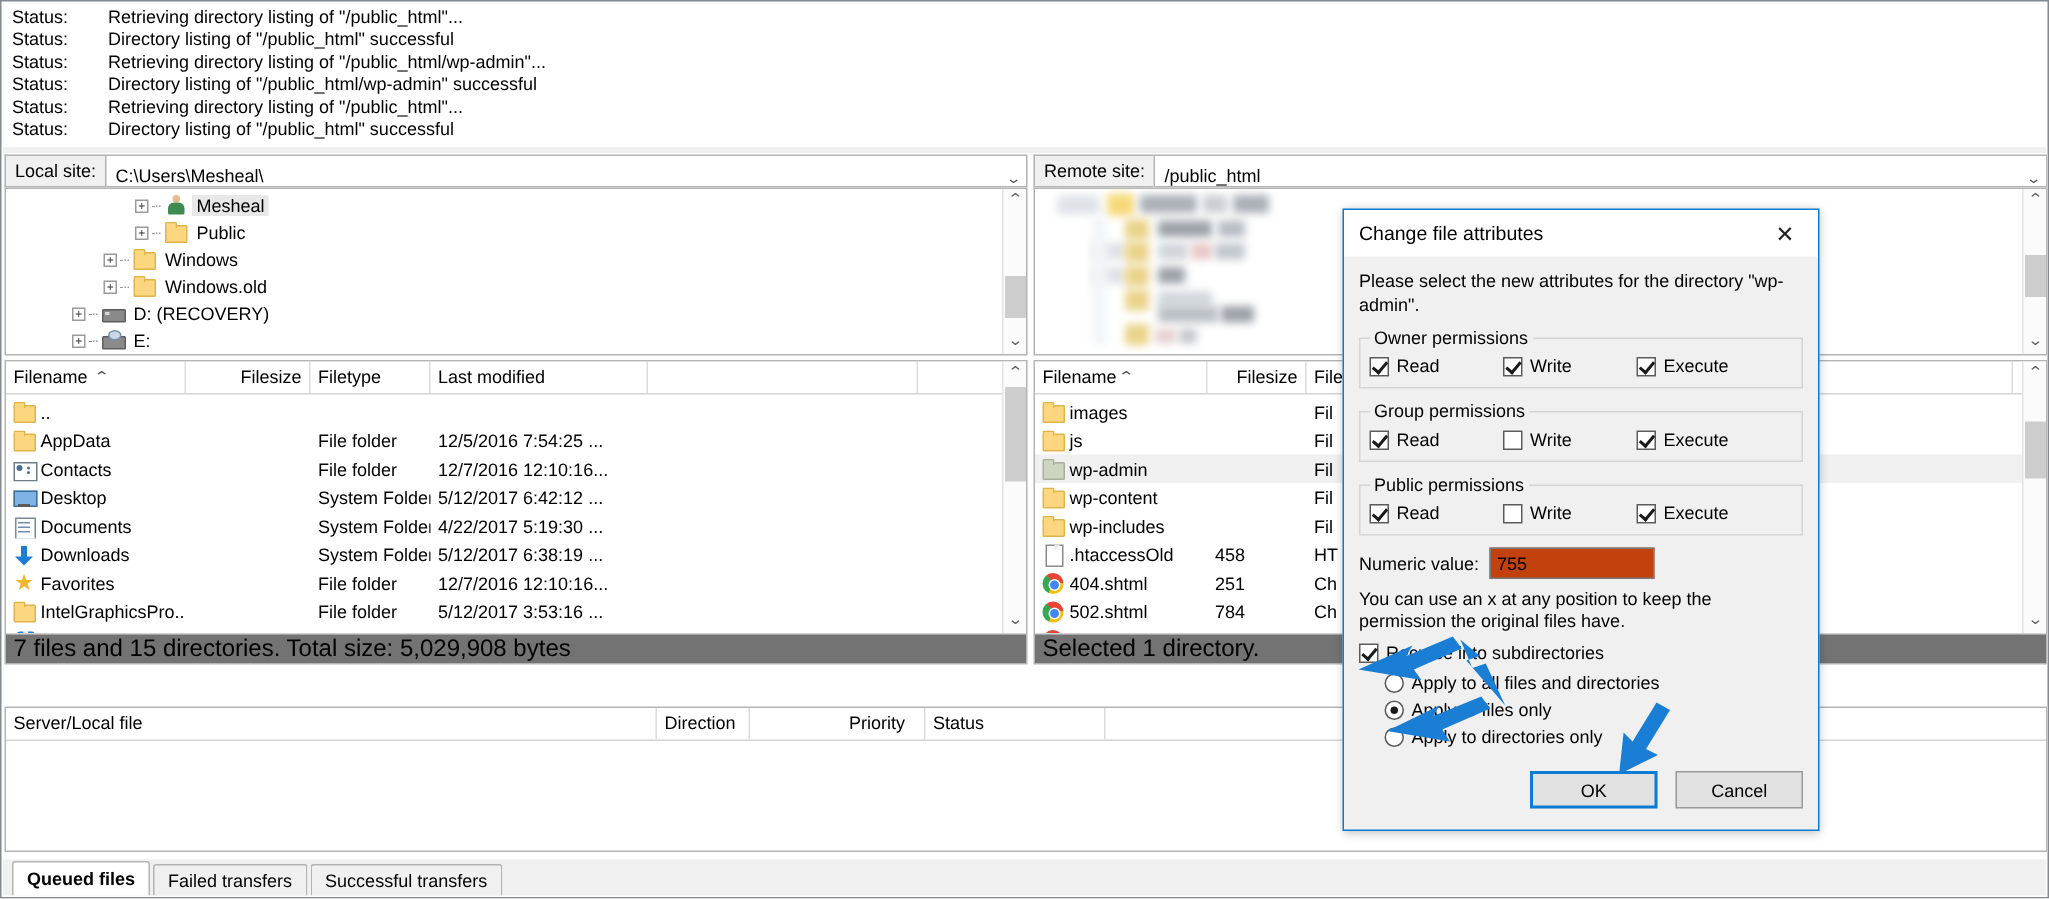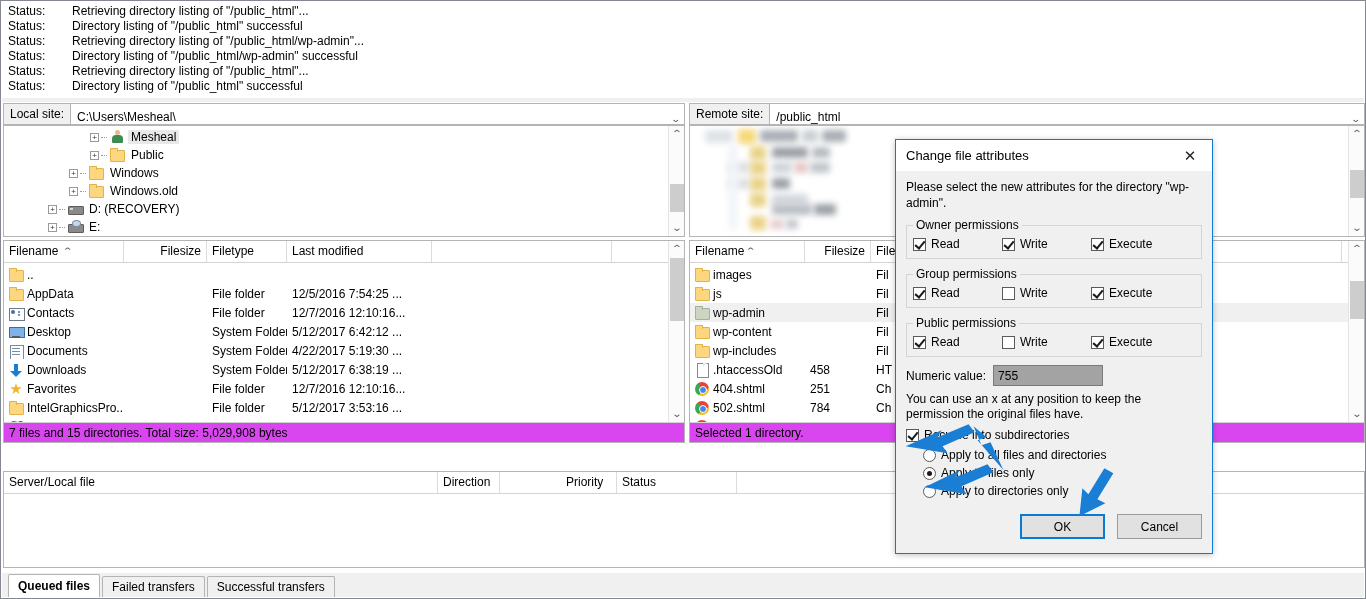--- a/index.html
+++ b/index.html
@@ -162,21 +162,21 @@
     position:absolute; left:50%; top:0px; font-size:9px; color:#555; transform:scaleX(1.5);
   }
   .lrow { display:flex; height:19px; align-items:center; font-size:12px; white-space:nowrap; }
   .lrow.sel { background:#f0f0f0; }
   .lcell { padding:0 5px; overflow:hidden; flex:none; }
   .lcell.rt { }
   .lcell.nm { display:flex; align-items:center; padding-left:4px; }
 
   .statusbar {
     position:absolute; left:0; right:0; bottom:0; height:20px; line-height:20px;
-    background:#d946ef; border-top:1px solid #d4d4d4; padding-left:5px; font-size:12px;
+    background:#737373; border-top:1px solid #d4d4d4; padding-left:5px; font-size:16px;
   }
 
   
   .vsb { position:absolute; top:0; right:0; width:16px; bottom:0; background:#fbfbfb; border-left:1px solid #e4e4e4; }
   .vsb .arw {
     position:absolute; left:0; width:16px; height:16px; text-align:center; font-size:10px;
     line-height:16px; color:#606060; transform:scaleX(1.3);
   }
   .vsb .arw.up { top:0; } .vsb .arw.dn { bottom:0; }
   .vsb .thumb { position:absolute; left:1px; width:14px; background:#cdcdcd; }
@@ -226,21 +226,21 @@
     width:13px; height:13px; border:1px solid #5a5a5a; background:#fff;
     margin-right:5px; flex:none; position:relative;
   }
   .cb.on::after {
     content:""; position:absolute; left:3px; top:0px; width:4px; height:8px;
     border:solid #1a1a1a; border-width:0 2px 2px 0; transform:rotate(40deg);
   }
   .numrow { display:flex; align-items:center; margin:2px 0 6px 0; }
   .numrow label { font-size:12px; margin-right:7px; }
   .numinput {
-    width:110px; height:21px; border:1px solid #7a7a7a; background:#a3a3a3;
+    width:110px; height:21px; border:1px solid #7a7a7a; background:#c2410c;
     font-size:12px; line-height:19px; padding:0 4px;
     font-family:"Liberation Sans", sans-serif;
   }
   .hint { font-size:12px; line-height:15px; margin-bottom:6px; }
   .recurse { display:flex; align-items:center; font-size:12px; margin-bottom:4px; }
   .radios { padding-left:17px; }
   .radrow { display:flex; align-items:center; height:18px; font-size:12px; }
   .rb {
     width:13px; height:13px; border:1px solid #5a5a5a; border-radius:50%;
     background:#fff; margin-right:5px; flex:none; position:relative;

